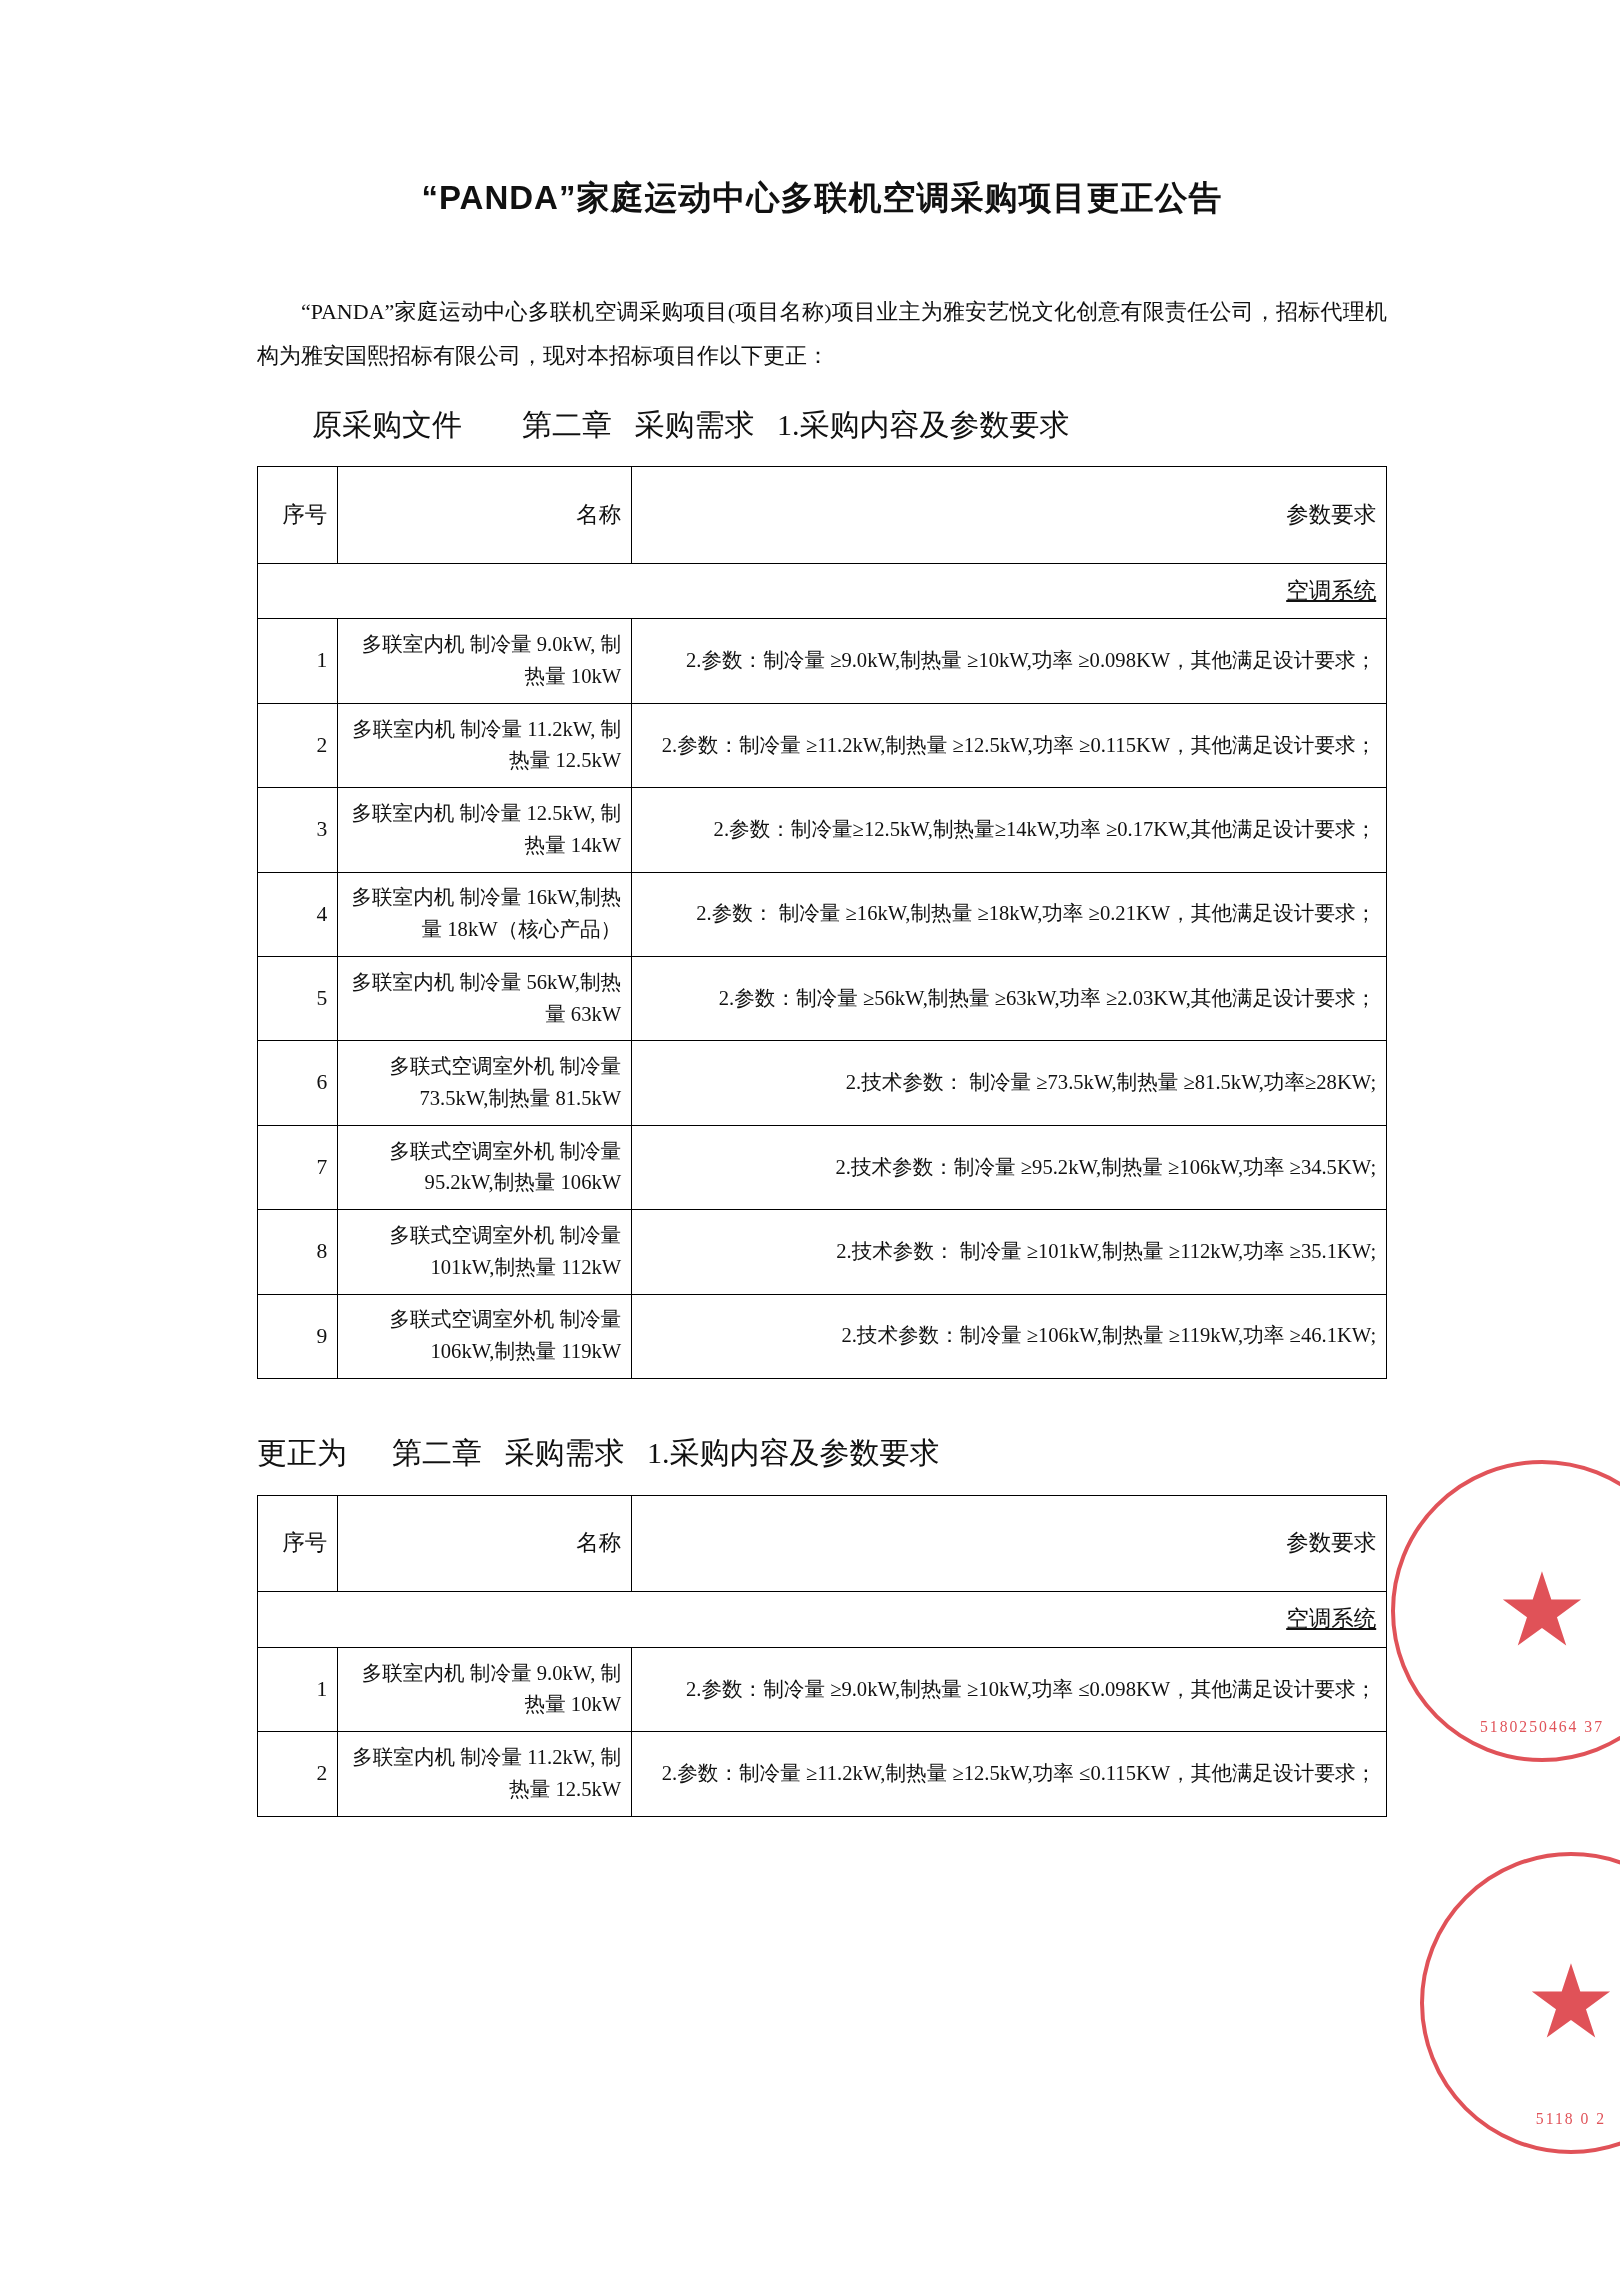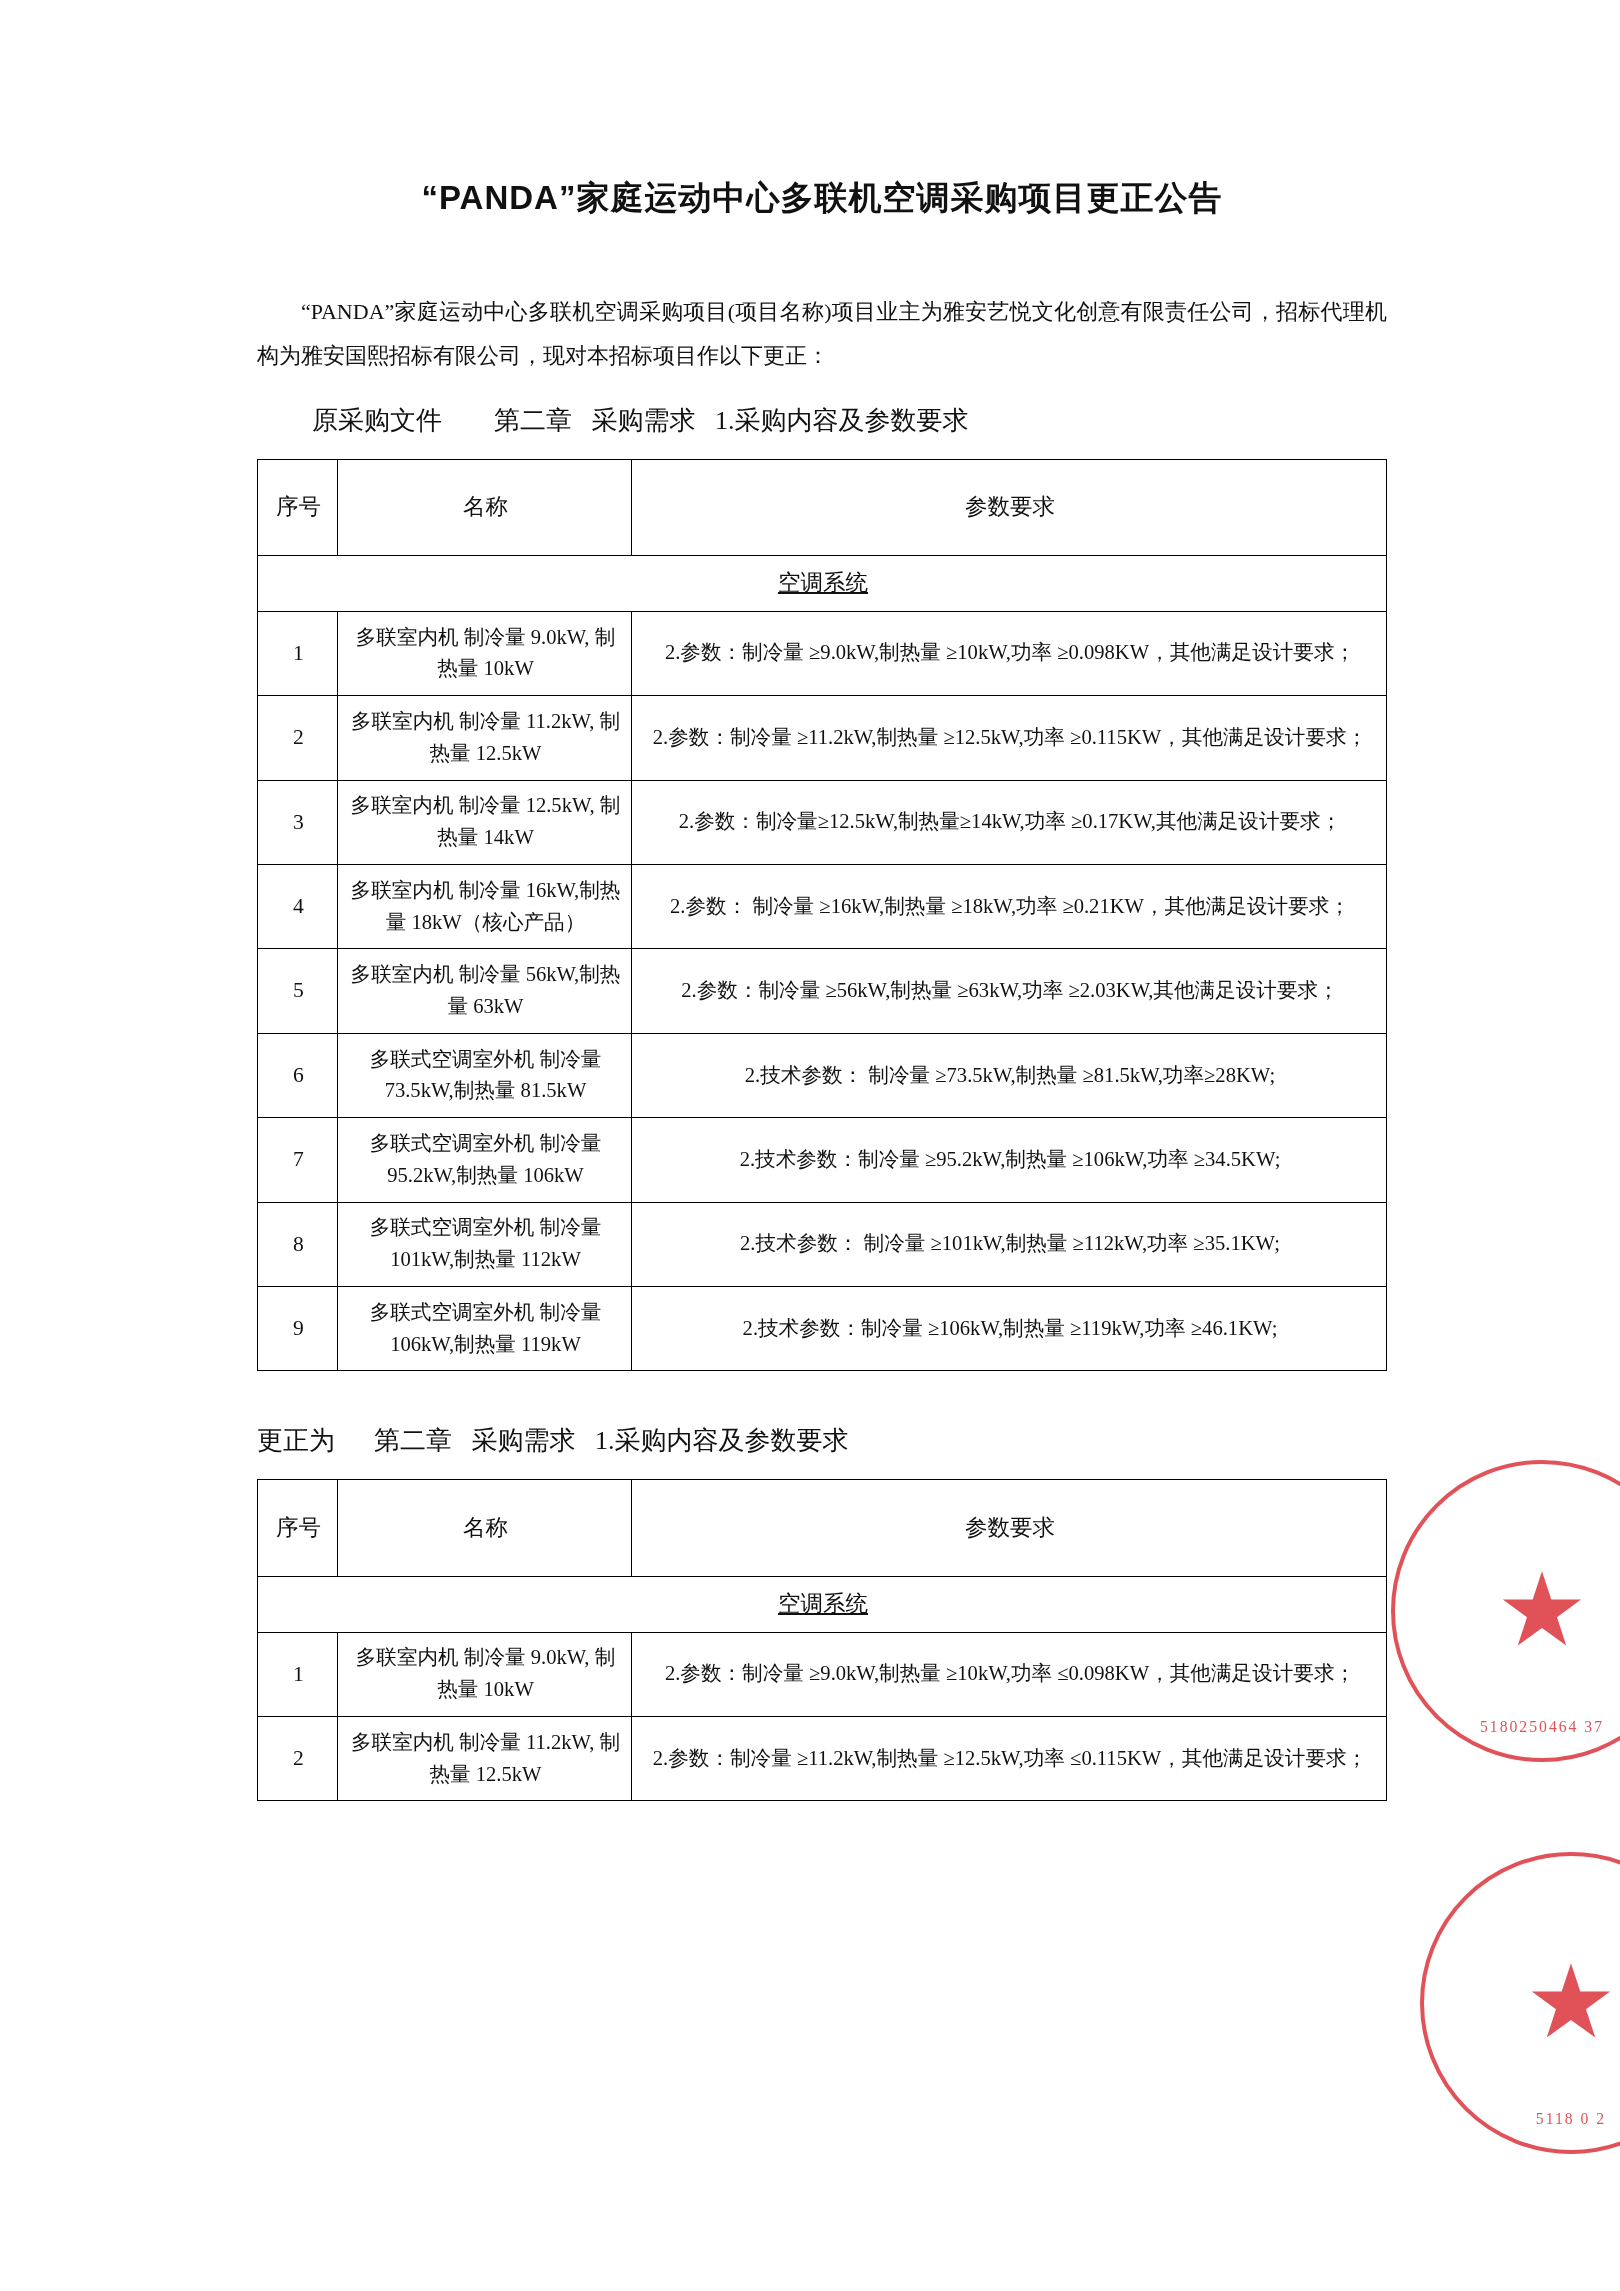--- a/index.html
+++ b/index.html
@@ -32,21 +32,21 @@
     font-family: "Liberation Sans", "DejaVu Sans", sans-serif;
   }
   .para {
     font-size: 22px;
     line-height: 2.0;
     text-indent: 2em;
     margin: 0 0 17.6px 0;
     text-align: justify;
   }
   .section-line {
-    font-size: 26px;
+    font-size: 30px;
     line-height: 1.9;
     margin: 0 0 13.7px 0;
     padding-left: 55px;
     white-space: pre;
   }
   .section-line.second {
     padding-left: 0;
     margin-top: 45px;
     margin-bottom: 13.7px;
   }
@@ -56,21 +56,21 @@
     table-layout: fixed;
     margin: 0 0 0 0;
     font-size: 20.6px;
   }
   table.spec td, table.spec th {
     border: 1px solid #000000;
     padding: 9.8px 9.8px 9.8px 11.8px;
     vertical-align: middle;
     line-height: 1.55;
     font-weight: normal;
-    text-align: center;
+    text-align: right;
   }
   table.spec col.c1 { width: 80px; }
   table.spec col.c2 { width: 294px; }
   table.spec col.c3 { width: 755px; }
   .th-row td {
     text-align: center;
     height: 76px;
     font-size: 22.5px;
   }
   .group-row td {

